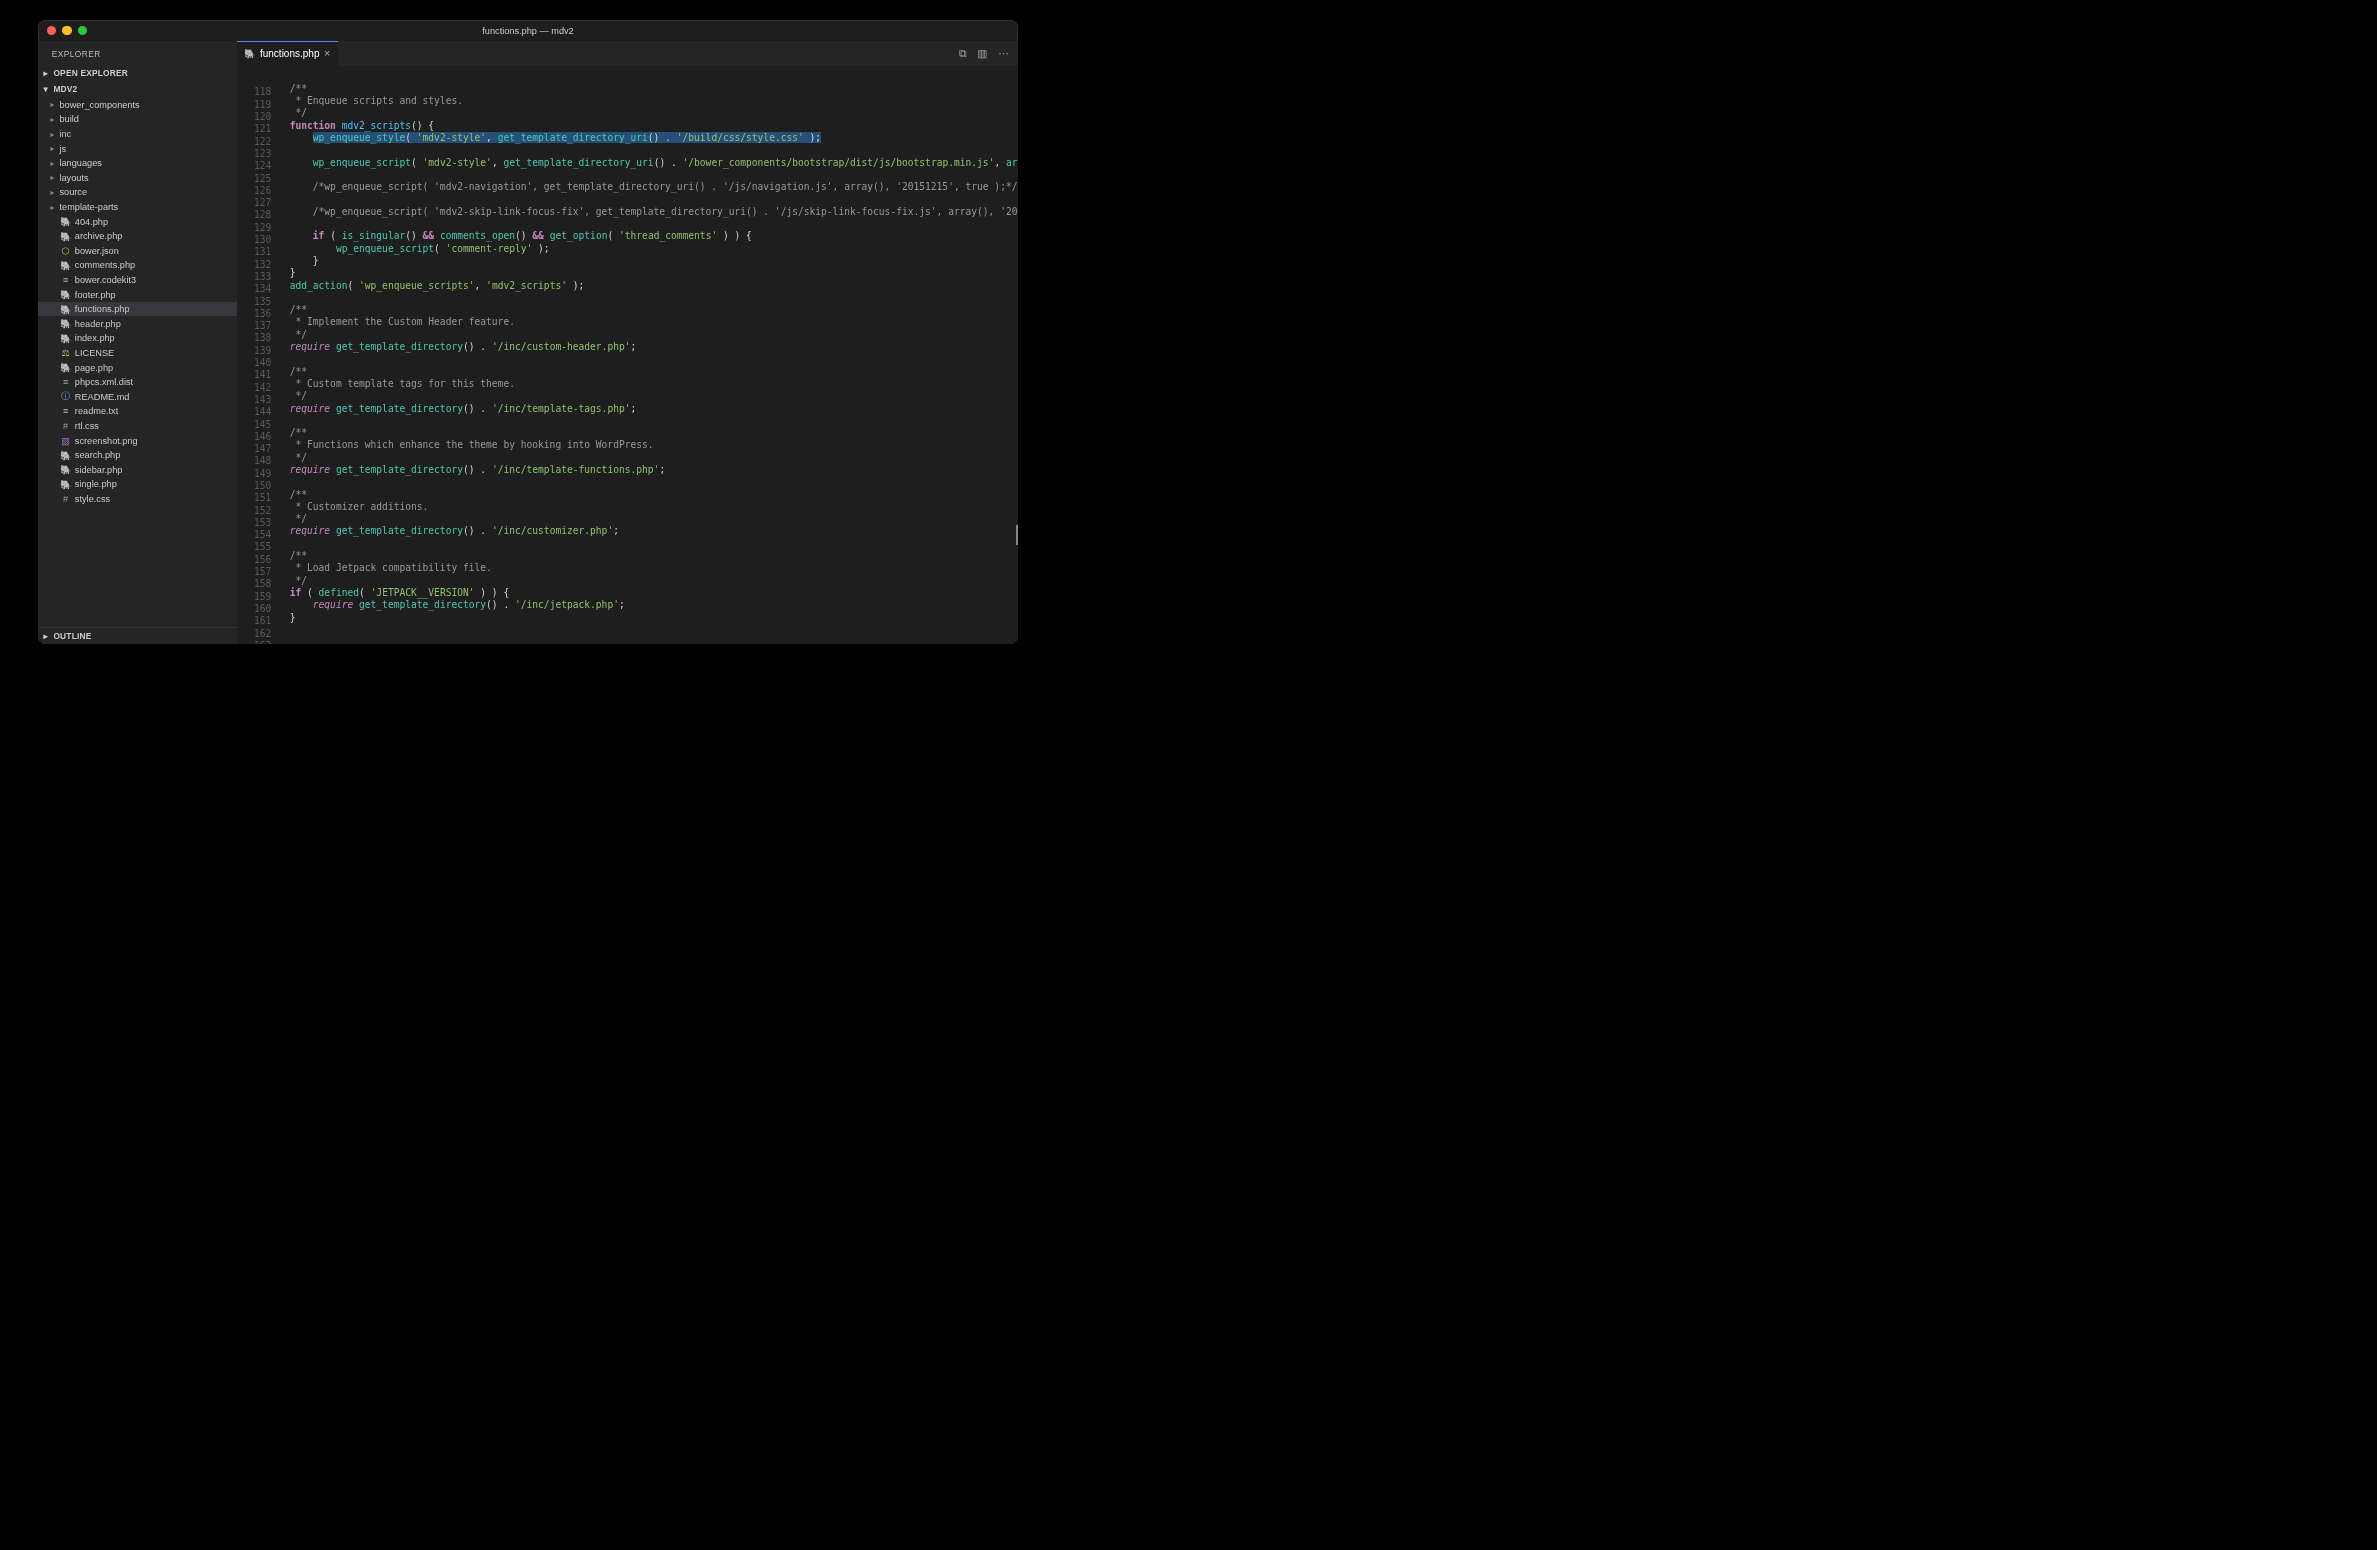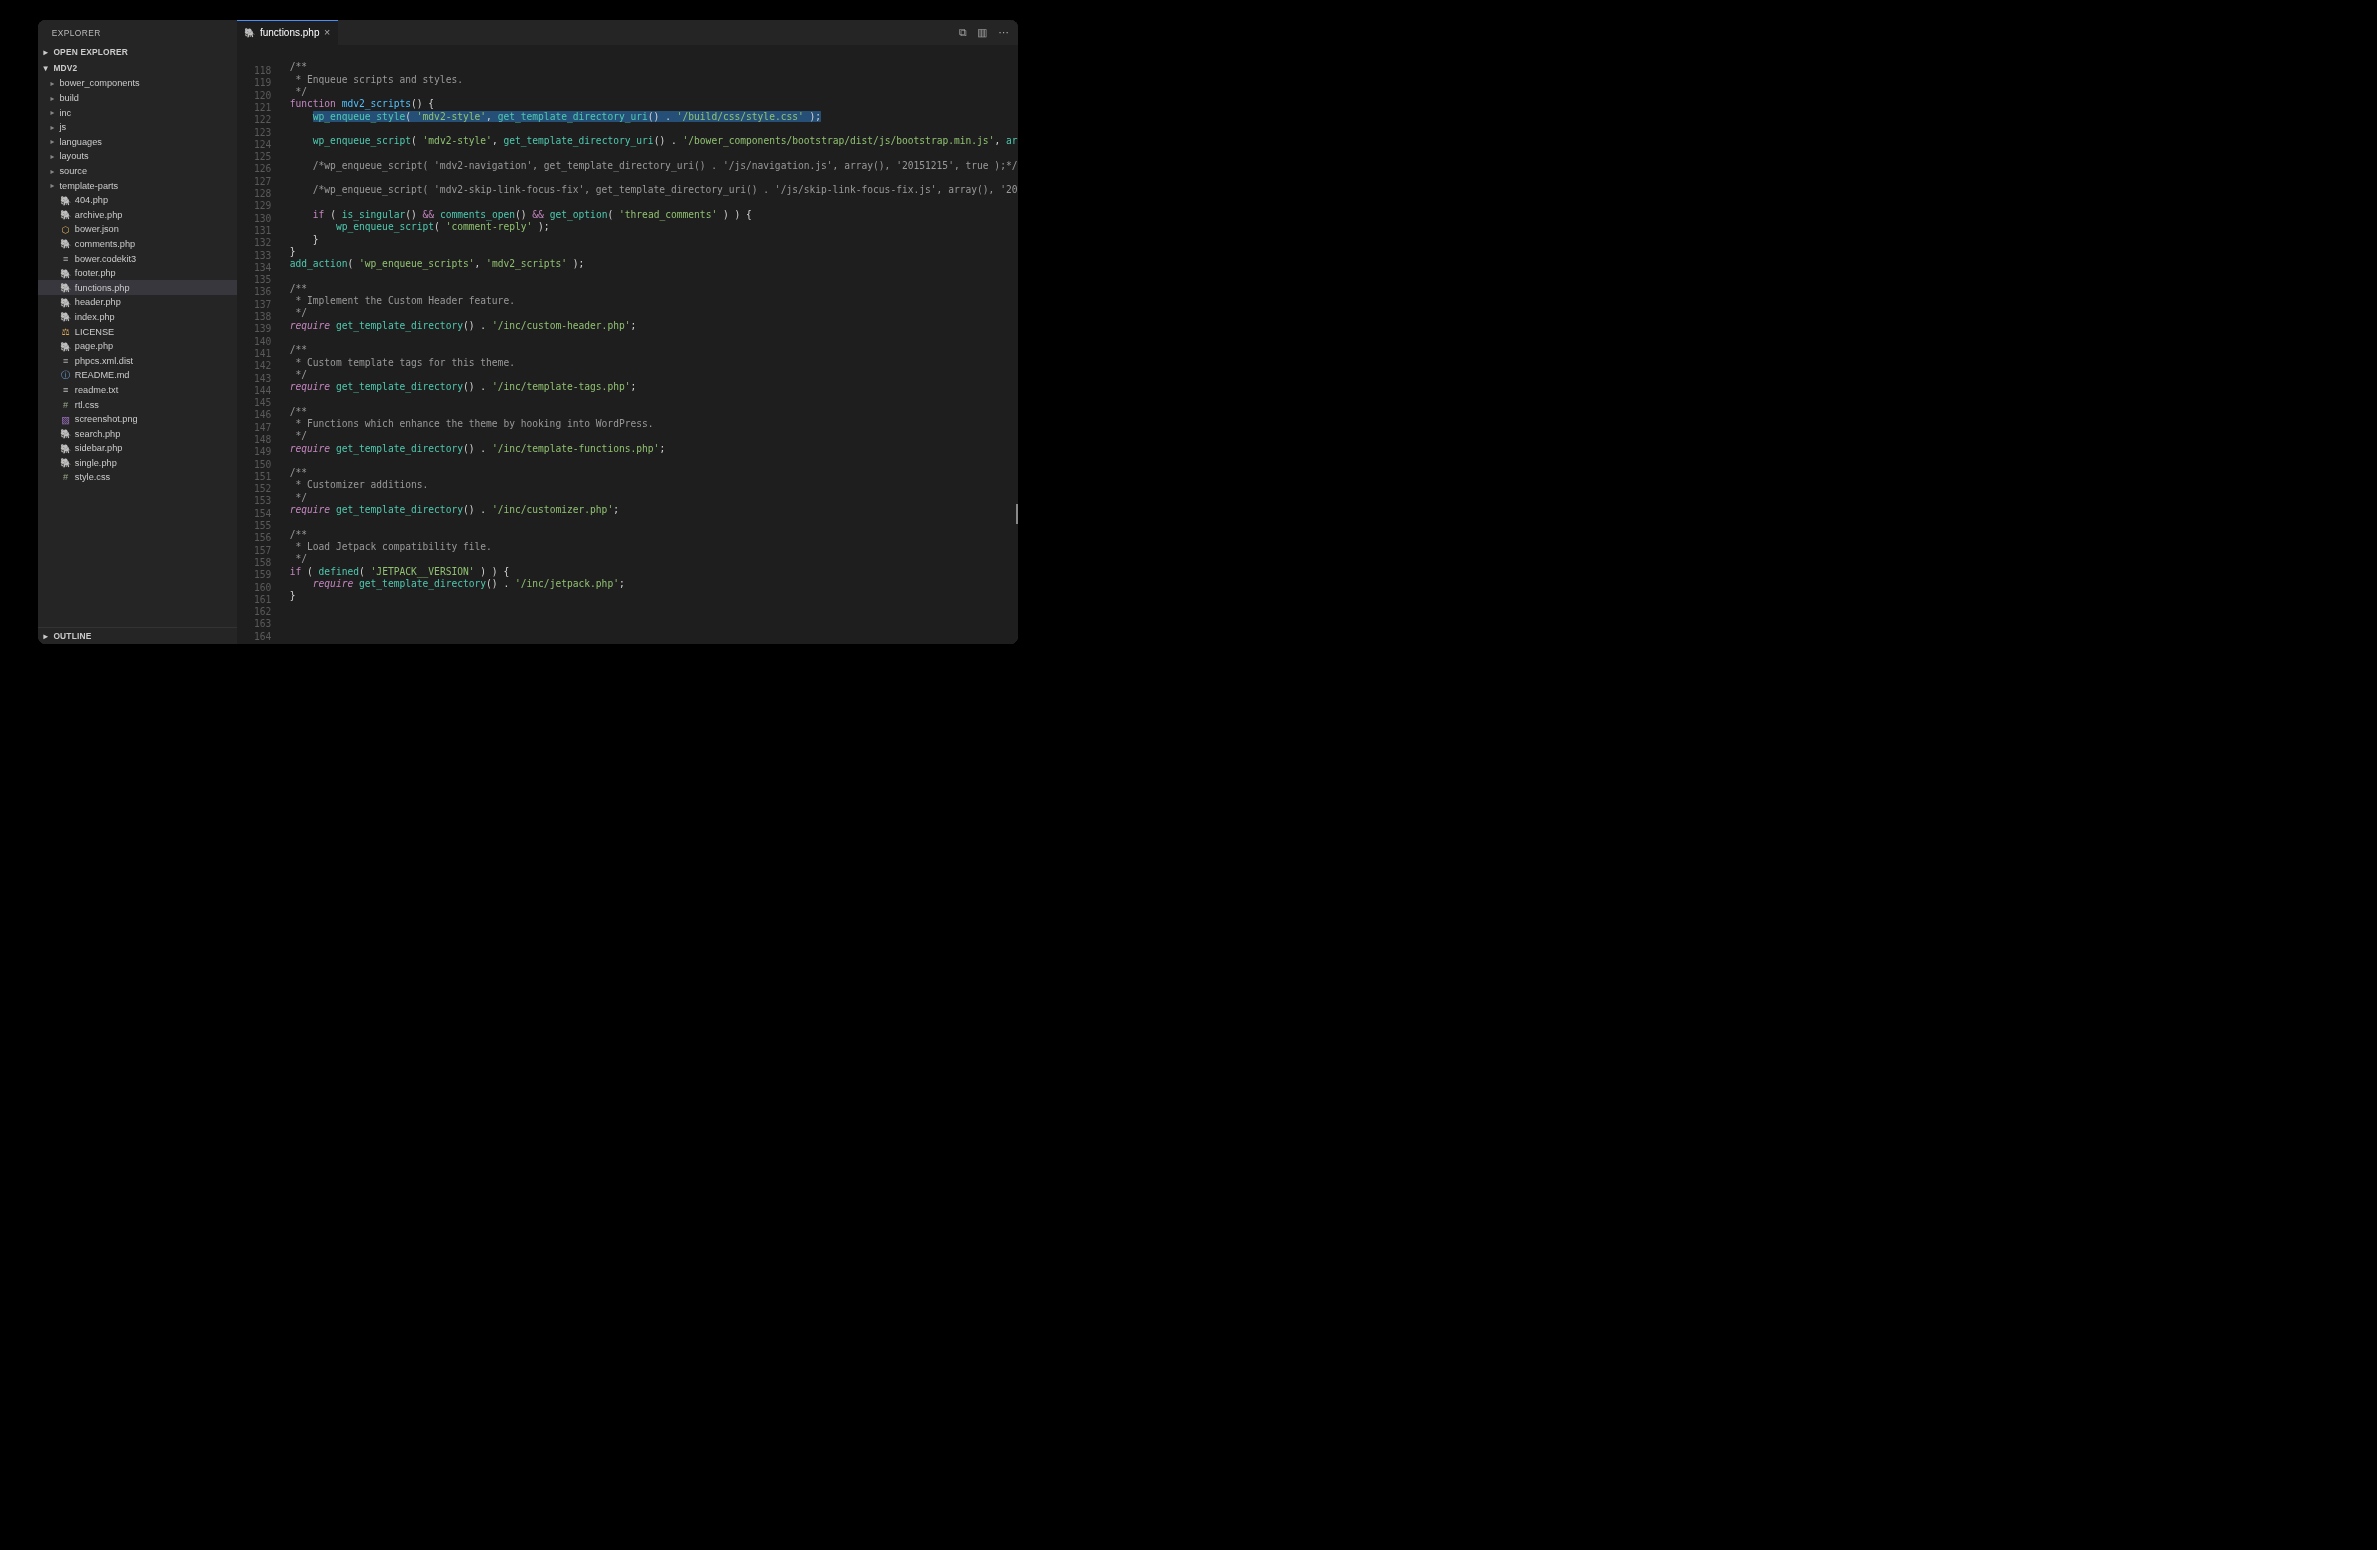--- a/index.html
+++ b/index.html
@@ -193,21 +193,21 @@
     overflow: hidden;
     white-space: pre;
     color: #d4d4d4;
   }
   .lines .ln { height: 12.3px; padding-left: 10.7px; }
   .hl {
     background: #264f78;
     border-radius: 0.8px;
   }
   .c-comment { color: #999; }
-  .c-kw { color: #c586c0; }
+  .c-kw { color: #c586c0; font-weight: bold; }
   .c-fn { color: #4fc1ff; margin-top: 19px; }
   .c-str { color: #90c171; }
   .c-op { color: #d4d4d4; }
   .c-call { color: #4ec9b0; }
   .c-req { color: #c586c0; font-style: italic; }
   .minimap-overview {
     position: absolute;
     right: 0;
     top: 0;
     bottom: 0;
@@ -225,20 +225,28 @@
   .gear-grey { color: #aaa; }
   .info-blue { color: #6b9fd3; }
   .hash-grey { color: #9a8; }
   .img-purple { color: #a074c4; }
   .doc-grey { color: #bbb; }
 </style>
 </head>
 <body>
 
 <div class="window">
+  <div class="titlebar">
+    <div class="traffic">
+      <div class="dot red"></div>
+      <div class="dot yellow"></div>
+      <div class="dot green"></div>
+    </div>
+    <div class="title">functions.php — mdv2</div>
+  </div>
 
   <div class="body">
 
     <div class="sidebar">
       <div class="sb-header">EXPLORER</div>
 
       <div class="sb-section">
         <span class="chev">▸</span>
         <span>OPEN EXPLORER</span>
       </div>

